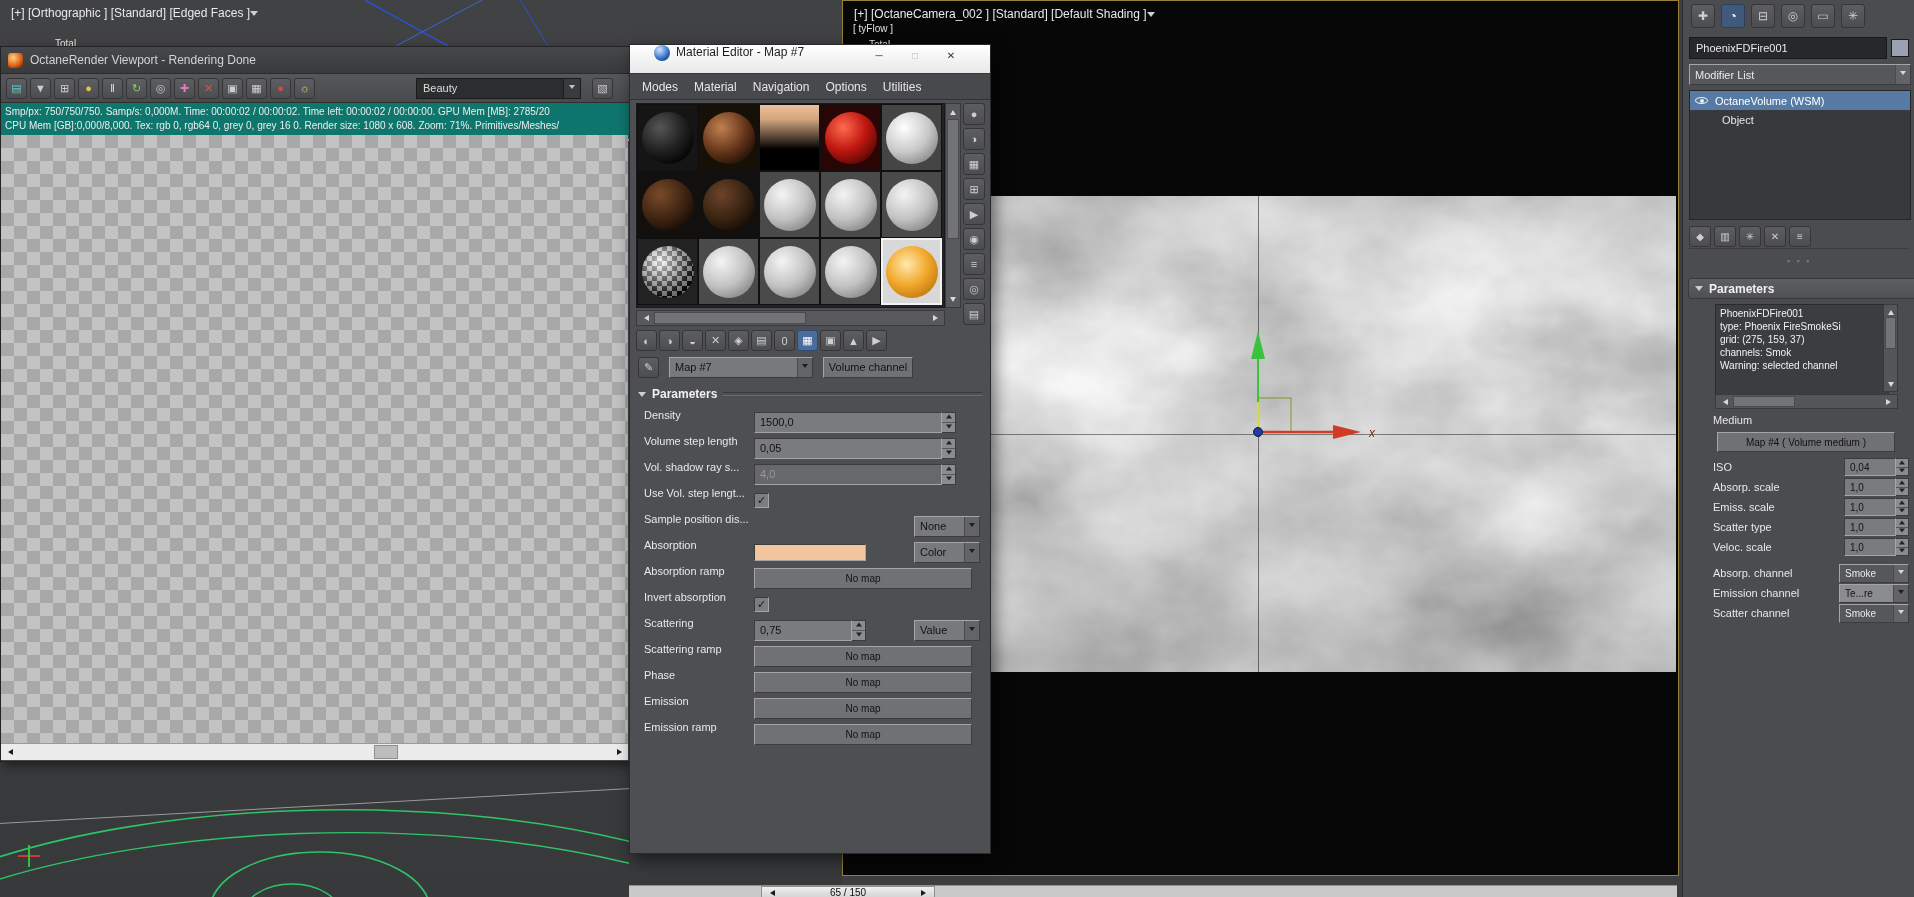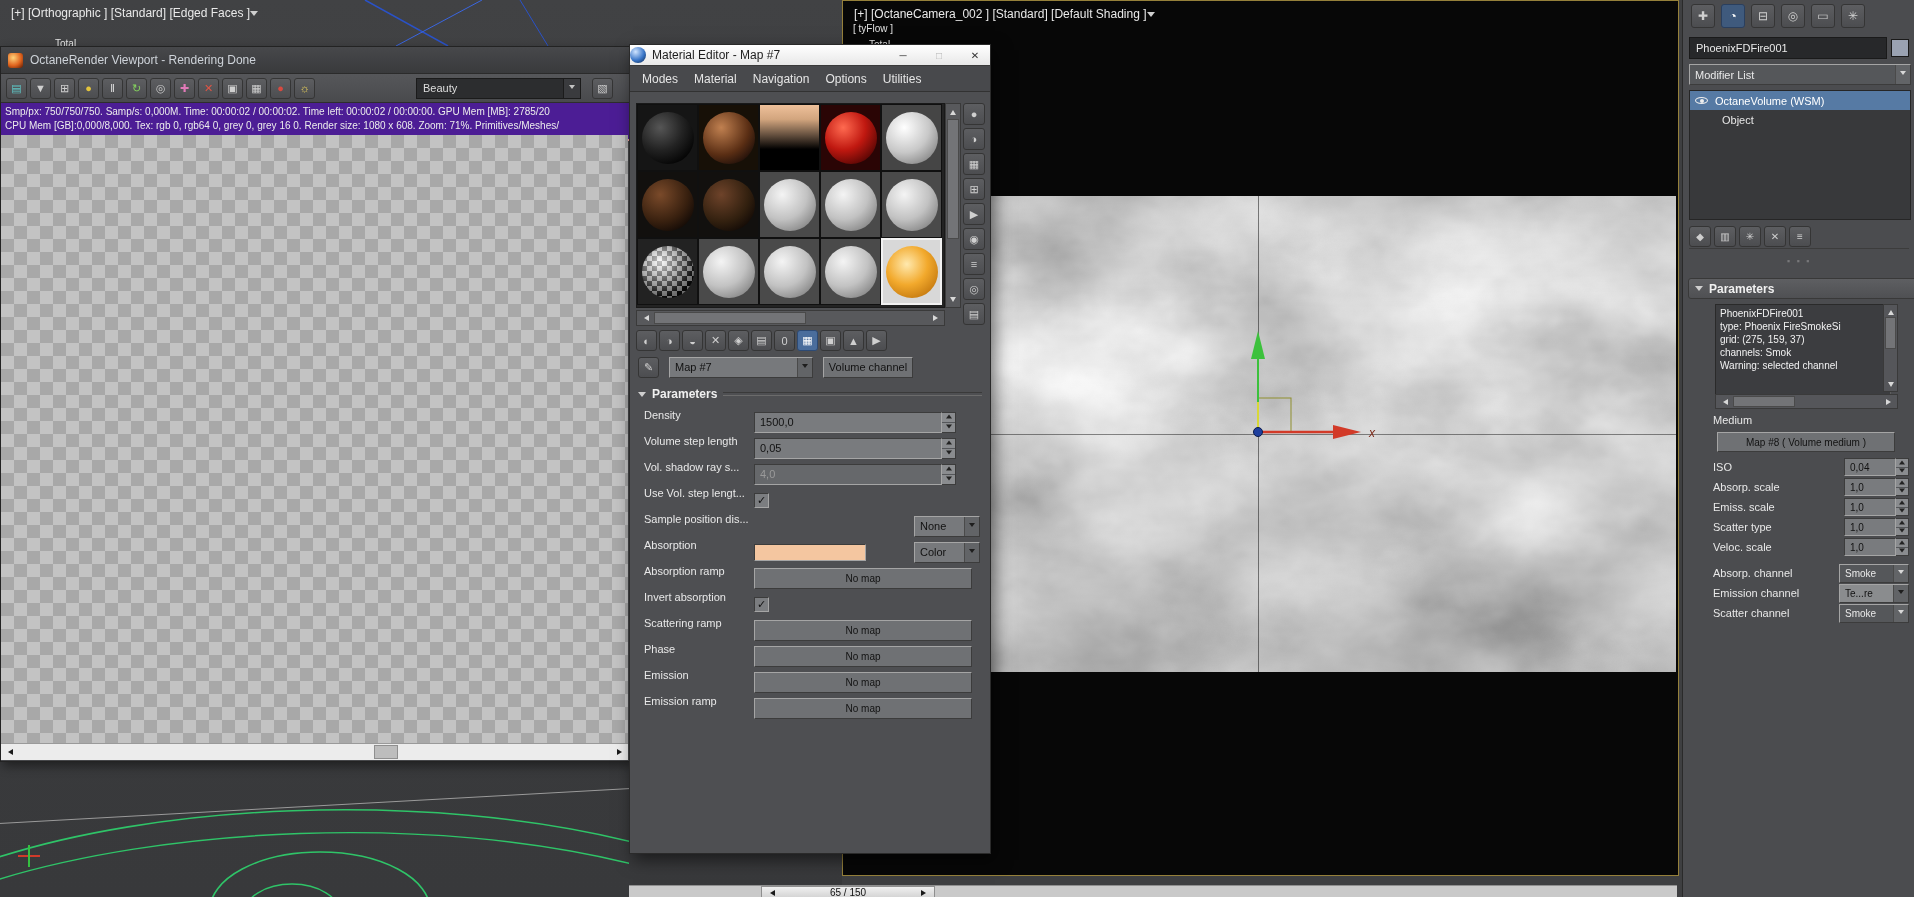--- a/index.html
+++ b/index.html
@@ -22,36 +22,36 @@
   #ow{position:absolute;left:0;top:46px;width:629px;height:714px;background:#46474a;border:1px solid #232323;box-shadow:3px 4px 10px rgba(0,0,0,.45);z-index:3}
   #ow-title{height:26px;background:linear-gradient(#47484b,#393a3c);border-bottom:1px solid #2b2b2b;display:flex;align-items:center;gap:7px;padding:0 7px}
   #ow-title .t{font-size:12px;color:#ced3d9}
   .applogo{width:15px;height:15px;border-radius:3px;background:radial-gradient(circle at 35% 32%,#ffd27a,#e0641e 55%,#7a2a08 90%)}
   #ow-toolbar{height:28px;background:linear-gradient(#56575a,#494a4d);border-bottom:1px solid #2e2e2e;display:flex;align-items:center;gap:3px;padding:0 5px}
   .ti{width:19px;height:19px;border-radius:3px;background:linear-gradient(#5d5e61,#4c4d50);border:1px solid #353535;display:flex;align-items:center;justify-content:center;font-size:11px;color:#cfcfcf;flex:0 0 auto}
   .ow-dd{width:163px;height:19px;margin-left:98px;background:#2c2d2f;border:1px solid #1b1b1b;display:flex;align-items:center}
   .ow-dd .v{flex:1;font-size:11px;color:#ddd;padding:0 6px}
   .ow-dd .a{width:16px;height:100%;background:#3a3b3e;border-left:1px solid #1b1b1b;display:flex;align-items:center;justify-content:center}
   .ow-dd .a .tri-d{border-top-color:#c4c4c4;margin:0;border-width:3px;border-top-width:4px}
-  #ow-stats{height:32px;background:#4c1d95;border-bottom:2px solid #fca5a5;padding:2px 4px;overflow:hidden}
+  #ow-stats{height:32px;background:#0f766e;border-bottom:2px solid #fca5a5;padding:2px 4px;overflow:hidden}
   #ow-stats div{font-size:10px;line-height:14px;color:#ececec;white-space:nowrap}
   #ow-render{position:absolute;left:0;top:88px;width:627px;height:608px;background:conic-gradient(#c3c3c3 25%,#a8a8a8 0 50%,#c3c3c3 0 75%,#a8a8a8 0) 0 0/26px 26px}
   #ow-hscroll{position:absolute;left:0;top:696px;width:627px;height:16px;background:#ececec;border-top:1px solid #9a9a9a;display:flex;align-items:center}
   .sb-arrow{width:15px;height:100%;display:flex;align-items:center;justify-content:center}
   .arr{width:0;height:0;border:3px solid transparent;display:inline-block}
   .arr.l{border-right:5px solid #1a1a1a}
   .arr.r{border-left:5px solid #1a1a1a}
   .arr.u{border-bottom:5px solid #d8d8d8}
   .arr.d{border-top:5px solid #d8d8d8}
   #ow-hscroll .track{flex:1;height:100%;position:relative}
   #ow-hscroll .thumb{position:absolute;left:358px;top:1px;width:22px;height:12px;background:#bdbdbd;border:1px solid #8f8f8f}
 
   
   #me{position:absolute;left:629px;top:44px;width:360px;height:808px;background:#4e4f52;border:1px solid #2a2a2a;box-shadow:4px 6px 16px rgba(0,0,0,.55);z-index:4}
-  #me-title{height:20px;background:linear-gradient(#ffffff,#e8e8e8);display:flex;align-items:center;gap:6px;padding:0 0}
+  #me-title{height:28px;background:linear-gradient(#ffffff,#e8e8e8);display:flex;align-items:flex-start;gap:6px;padding:0 24px}
   #me-title .t{flex:1;font-size:12px;color:#1d1d1d}
   .melogo{width:16px;height:16px;border-radius:50%;background:radial-gradient(circle at 35% 30%,#cfe4ff,#3a76c8 55%,#12325e 90%)}
   .winbtn{width:30px;height:20px;display:flex;align-items:center;justify-content:center;font-size:10px;color:#333}
   .winbtn.dis{color:#b4b4b4}
   #me-menu{height:25px;background:#48494c;border-top:1px solid #3a3a3a;border-bottom:1px solid #323232;display:flex;align-items:center;padding:0 4px}
   #me-menu span{font-size:12px;color:#e6e6e6;padding:3px 8px}
   #me-slots{position:absolute;left:6px;top:58px;width:307px;height:203px;background:#232323;border:1px solid #191919;display:grid;grid-template-columns:repeat(5,61px);grid-auto-rows:67px}
   .slot{border:1px solid #101010;position:relative;overflow:hidden;background:#2a2a2a}
   .slot.sel{border:2px solid #f2f2f2}
   .sphere{position:absolute;left:50%;top:50%;width:52px;height:52px;margin:-26px 0 0 -26px;border-radius:50%}
@@ -458,20 +458,38 @@
           <span class="pbtn nomap">No map</span>
         </span>
     </div>
     <div class="prow">
       <span class="lbl">Invert absorption</span>
       <span class="wz">
           <span class="chk">✓</span>
         </span>
     </div>
     <div class="prow">
+      <span class="lbl">Scattering</span>
+      <span class="wz">
+        <span class="f fn">
+            <span class="fv">0,75</span>
+          </span>
+        <span class="spin">
+            <span class="up"></span>
+            <span class="dn"></span>
+          </span>
+        <span class="dd right">
+          <span class="v">Value</span>
+          <span class="a">
+              <span class="tri-d"></span>
+            </span>
+        </span>
+      </span>
+    </div>
+    <div class="prow">
       <span class="lbl">Scattering ramp</span>
       <span class="wz">
           <span class="pbtn nomap">No map</span>
         </span>
     </div>
     <div class="prow">
       <span class="lbl">Phase</span>
       <span class="wz">
           <span class="pbtn nomap">No map</span>
         </span>
@@ -555,21 +573,21 @@
         <span class="arr l" style="border-right-color:#d8d8d8"></span>
       </span>
     <span class="htrack">
         <span class="hthumb"></span>
       </span>
     <span class="sb-arrow">
         <span class="arr r" style="border-left-color:#d8d8d8"></span>
       </span>
   </div>
   <div class="medlbl">Medium</div>
-  <div class="pbtn" id="cmd-mapbtn">Map #8 ( Volume medium )</div>
+  <div class="pbtn" id="cmd-mapbtn">Map #4 ( Volume medium )</div>
 
   <div class="crow" style="top:458px">
     <span class="lbl">ISO</span>
     <span class="f">
         <span class="fv">0,04</span>
       </span>
     <span class="spin">
         <span class="up"></span>
         <span class="dn"></span>
       </span>

